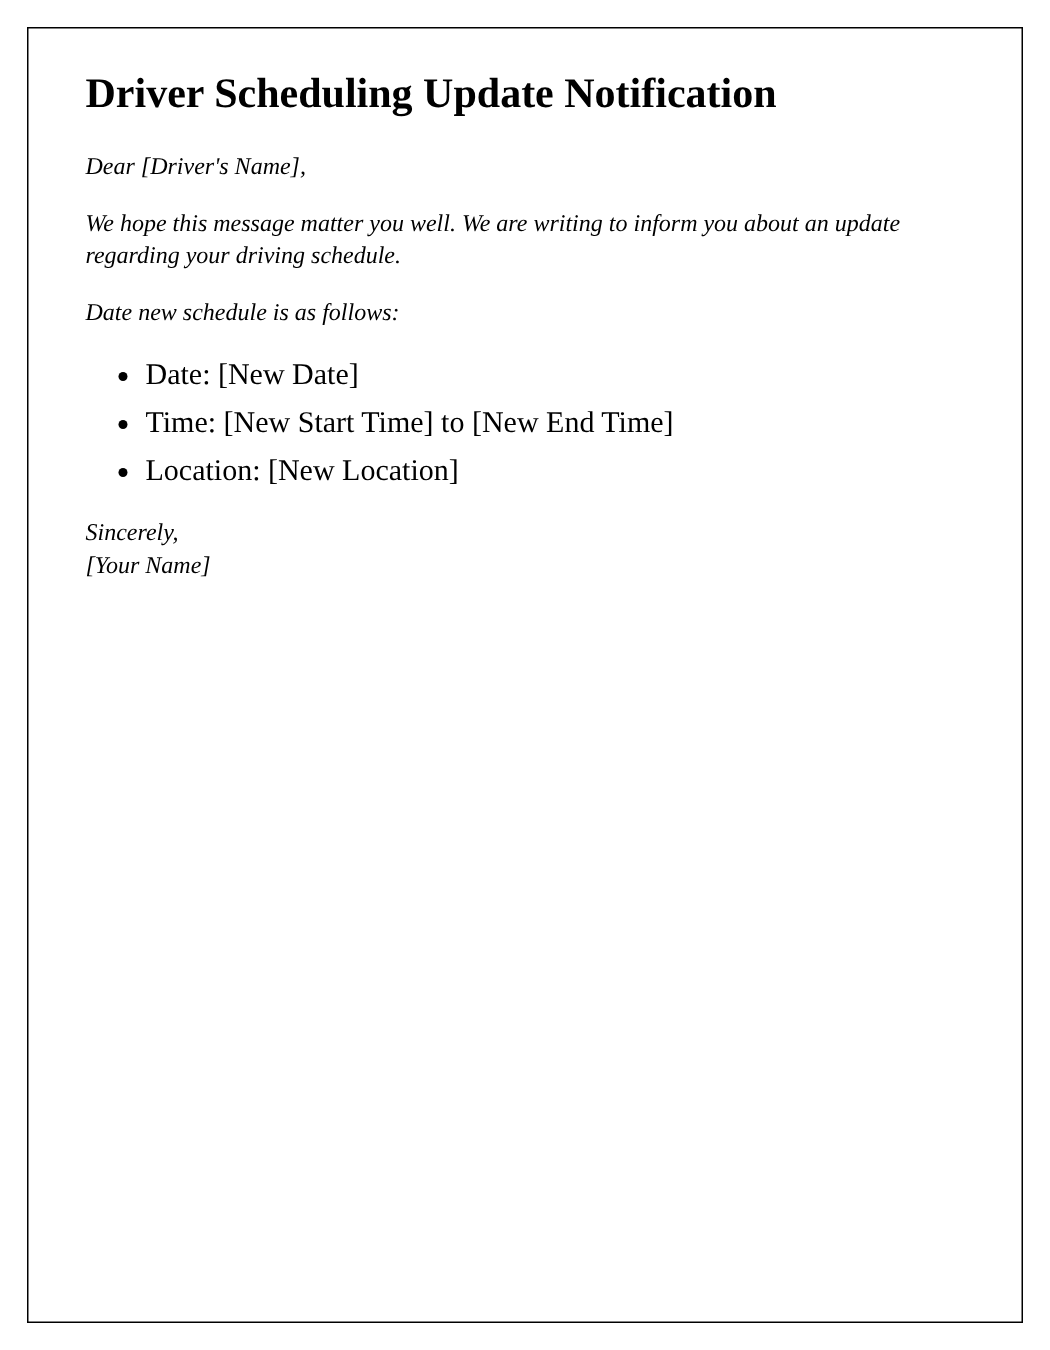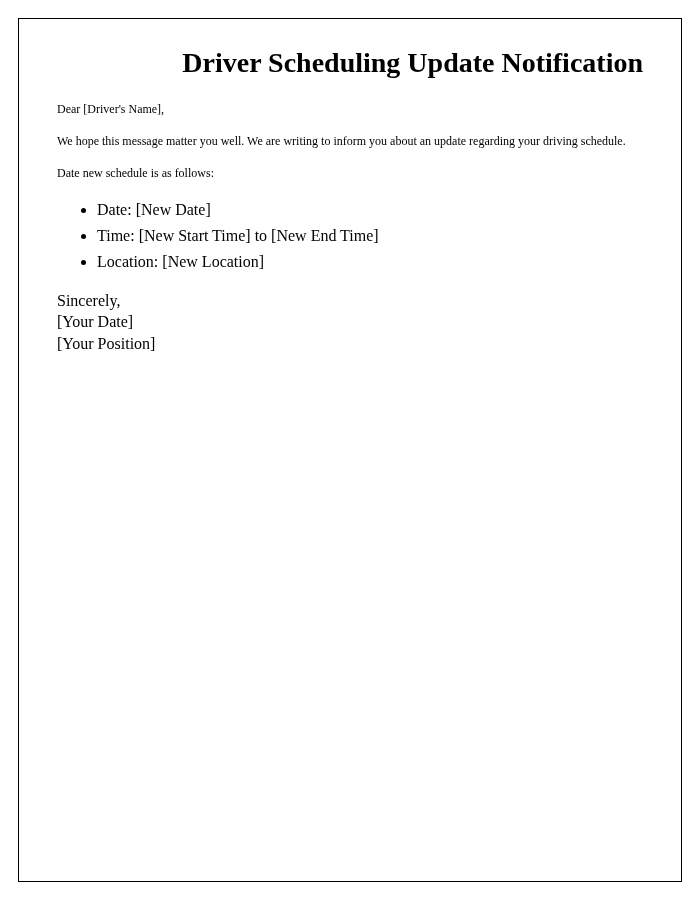--- a/index.html
+++ b/index.html
@@ -17,42 +17,43 @@
     .page {
       border: 1px solid #000;
       width: 100%;
       height: 100%;
       padding: 28px 38px;
     }
     h1 {
       font-size: 28px;
       font-weight: bold;
       margin-bottom: 22px;
-      text-align: right;
     }
     p {
-      font-size: 12px;
+      font-size: 16px;
       line-height: 1.35;
       margin-bottom: 16px;
+      font-style: italic;
     }
     ul {
       margin-left: 40px;
       margin-bottom: 16px;
-      font-size: 16px;
+      font-size: 20px;
       line-height: 1.5;
     }
     ul li {
       margin-bottom: 2px;
     }
     .signature {
       font-size: 16px;
       line-height: 1.35;
     }
     .signature div {
       margin-bottom: 0;
+      font-style: italic;
     }
   </style>
 </head>
 <body>
 
 <div class="page">
   <h1>Driver Scheduling Update Notification</h1>
 
   <p>Dear [Driver's Name],</p>
 
@@ -63,16 +64,15 @@
   <ul>
     <li>Date: [New Date]</li>
     <li>Time: [New Start Time] to [New End Time]</li>
     <li>Location: [New Location]</li>
   </ul>
 
 
 
   <div class="signature">
     <div>Sincerely,</div>
-    <div>[Your Date]</div>
-    <div>[Your Position]</div>
+    <div>[Your Name]</div>
   </div>
 </div>
 
 </body></html>

